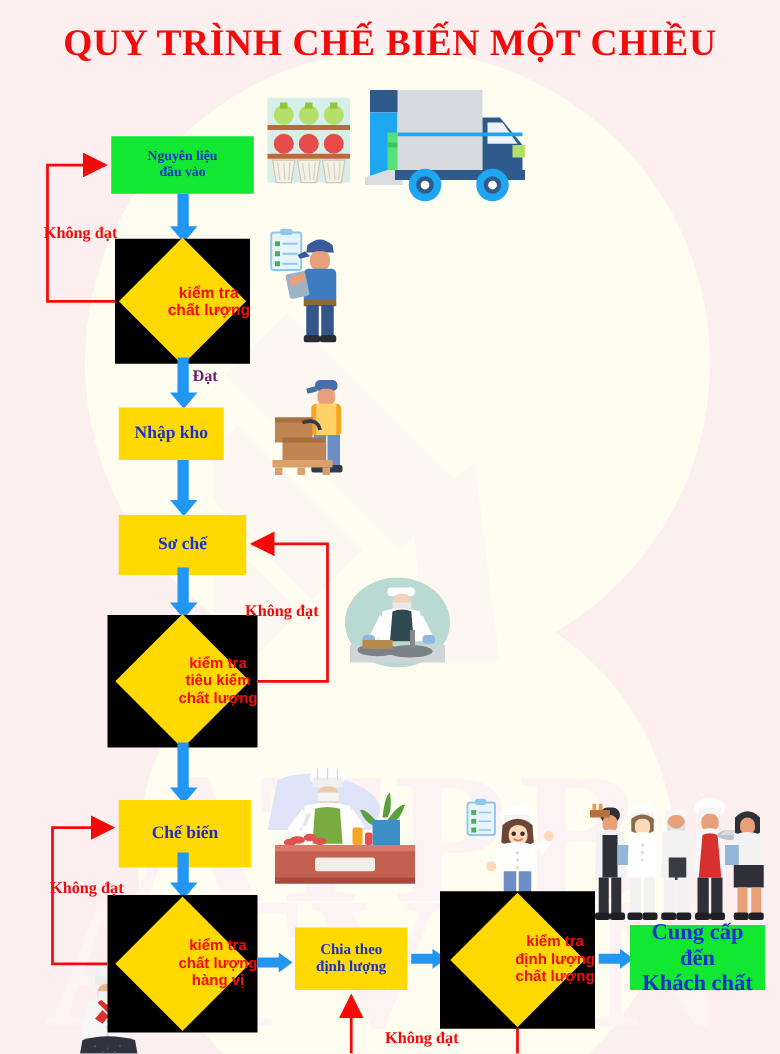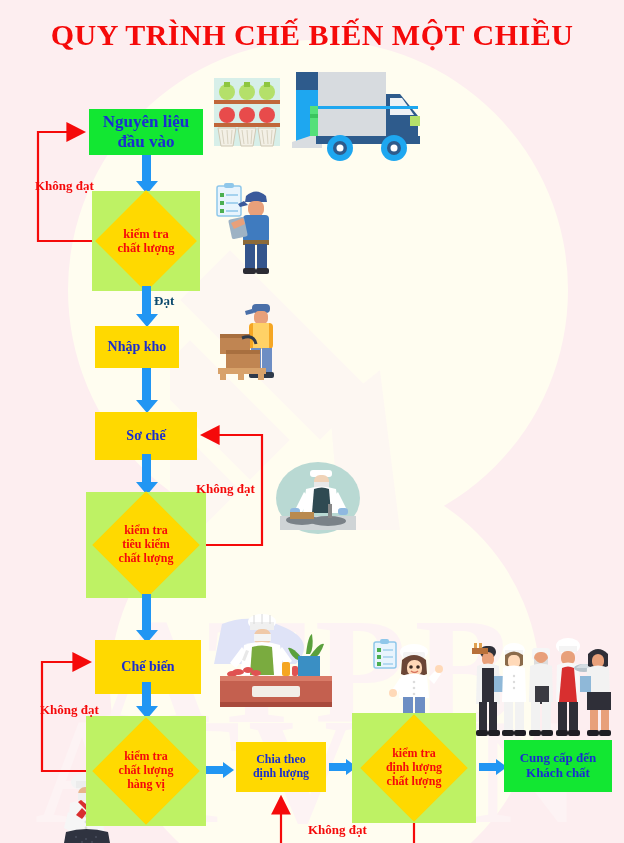--- a/index.html
+++ b/index.html
@@ -63,27 +63,27 @@
     color:#1a2ecf;
     line-height:1.15;
     box-sizing:border-box;
     padding:2px 4px;
   }
   .box.yellow{background:#ffd900;}
   .box.green{background:#12e732;}
 
   .diamond{
     position:absolute;
-    display:flex;align-items:center;justify-content:center;
+    display:flex;align-items:center;justify-content:flex-end;
     text-align:center;
-    font-family:Liberation Serif, serif;
+    font-family:Liberation Sans, sans-serif;
     font-weight:bold;
     color:#f50a0a;
     line-height:1.15;
-    background:#bef264;
+    background:#000000;
     box-sizing:border-box;
   }
   .diamond .dtxt{position:relative;z-index:2;}
   .dshape{
     position:absolute;inset:0;
     background:#ffd900;
     transform:rotate(45deg);
   }
 
   
@@ -104,21 +104,21 @@
   
   .redsvg{position:absolute;left:0;top:0;width:624px;height:843px;pointer-events:none;}
 
   .lbl{
     position:absolute;
     font-family:"Liberation Serif", serif;
     font-weight:bold;
     white-space:nowrap;
   }
   .lbl.red{color:#f50a0a;font-size:13px;}
-  .lbl.blue{color:#0c4a6e;font-size:13px;}
+  .lbl.blue{color:#701a75;font-size:13px;}
 
   
   .illus{position:absolute;}
 </style>
 </head>
 <body>
 
 <div id="stage">
 
   <div class="wm-circle"></div>
@@ -429,21 +429,21 @@
     <path d="M14 60 q20 -6 42 0 l2 11 l-46 0 Z" fill="#2f3340"></path>
     <g fill="#4a4f5e">
         <circle cx="24" cy="65" r="1"></circle>
         <circle cx="34" cy="67" r="1"></circle>
         <circle cx="44" cy="65" r="1"></circle>
         <circle cx="30" cy="70" r="1"></circle>
         <circle cx="40" cy="70" r="1"></circle>
       </g>
   </svg>
 
-  <div class="box green" style="left:89px;top:109px;width:114px;height:46px;font-size:17px;">
+  <div class="box green" style="left:89px;top:109px;width:114px;height:46px;font-size:11px;">
     <span style="white-space:pre-line;">Nguyên liệu
 đầu vào</span>
   </div>
 
   <div class="arrow-v" style="left:142px;top:155px;width:9px;height:28px;"></div>
   <div class="arrow-head-d" style="left:135.5px;top:181px;"></div>
 
   <div class="diamond" style="left:92px;top:191px;width:108px;height:100px;font-size:12.5px;">
     <div class="dshape" style="left:18px;top:14px;width:72px;height:72px;"></div>
     <div class="dtxt">
@@ -516,21 +516,21 @@
     <div class="dtxt">
       <div>kiểm tra</div>
       <div>định lượng</div>
       <div>chất lượng</div>
     </div>
   </div>
 
   <div class="arrow-v" style="left:479px;top:763px;width:18px;height:8px;"></div>
   <div class="arrow-head-r" style="left:496px;top:759px;"></div>
 
-  <div class="box green" style="left:504px;top:740px;width:108px;height:52px;font-size:13px;">
+  <div class="box green" style="left:504px;top:740px;width:108px;height:52px;font-size:18px;">
     <div>
       <div>Cung cấp đến</div>
       <div>Khách chất</div>
     </div>
   </div>
 
   <svg class="redsvg" viewBox="0 0 624 843">
     <defs>
       <marker id="rh" markerWidth="9" markerHeight="9" refX="8" refY="4.5" orient="auto">
         <polygon points="0,0 9,4.5 0,9" fill="#f50a0a"></polygon>

